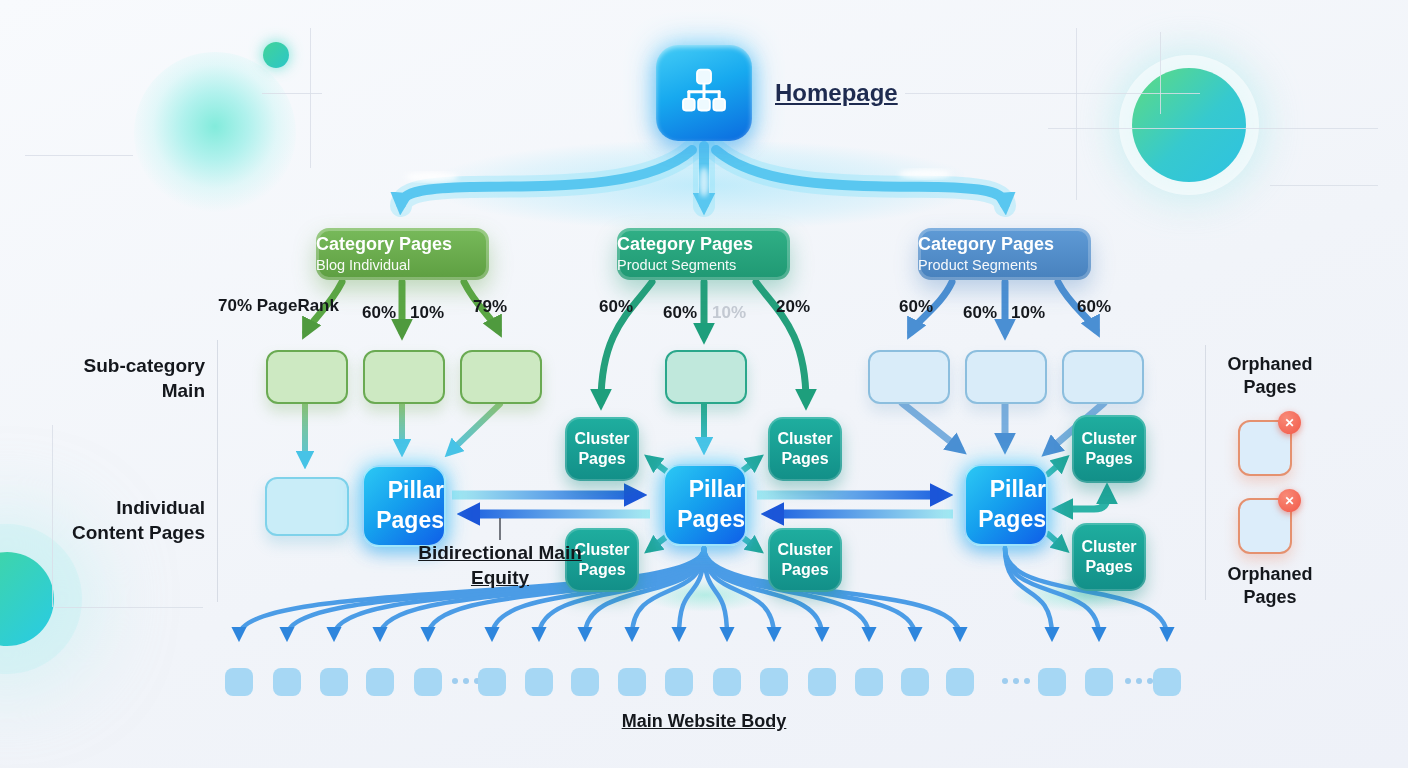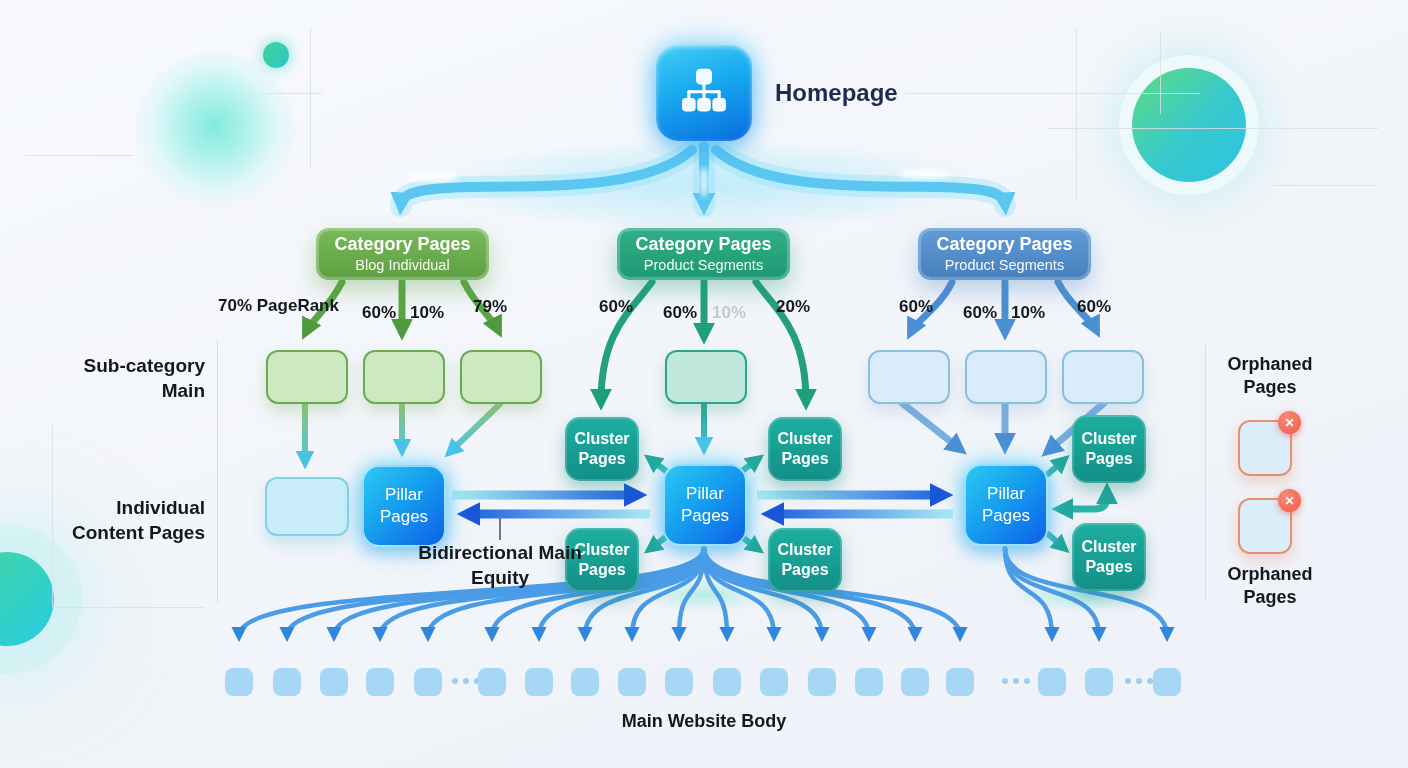--- a/index.html
+++ b/index.html
@@ -1,19 +1,19 @@
 <!DOCTYPE html>
 <html><head>
 <meta charset="utf-8">
 <style>
   html,body{margin:0;padding:0;}
   body{width:1408px;height:768px;overflow:hidden;position:relative;
        font-family:"Liberation Sans", sans-serif;
        background:linear-gradient(160deg,#f8fafd 0%,#f1f4f9 55%,#eef1f8 100%);}
-  .abs{position:absolute;}
+  .abs{position:absolute;text-decoration:underline;}
   
   .gridline{position:absolute;background:#d9dee8;opacity:.85;}
   .glow-circle-tl{left:134px;top:52px;width:162px;height:162px;border-radius:50%;
       background:radial-gradient(circle at 50% 46%, rgba(110,233,214,.85) 0%, rgba(120,236,225,.55) 28%, rgba(150,242,236,.22) 52%, rgba(170,245,240,0) 72%);}
   .dot-tl{left:263px;top:42px;width:26px;height:26px;border-radius:50%;
       background:linear-gradient(135deg,#41d399,#2bc6c8);box-shadow:0 0 14px rgba(80,220,205,.8);}
   .circle-tr{left:1132px;top:68px;width:114px;height:114px;border-radius:50%;
       background:linear-gradient(135deg,#58d98b 8%,#36c9cf 55%,#2fc3e0 95%);
       box-shadow:0 0 0 13px rgba(255,255,255,.55),0 0 36px 20px rgba(195,238,240,.75);}
   .circle-bl{left:-40px;top:552px;width:94px;height:94px;border-radius:50%;
@@ -24,21 +24,21 @@
   .pillar-glow{background:radial-gradient(ellipse at 50% 50%, rgba(110,228,205,.45) 0%, transparent 70%);}
   svg.layer{position:absolute;left:0;top:0;z-index:2;}
   
   .home-icon{left:656px;top:45px;width:96px;height:96px;border-radius:22px;z-index:3;
       background:linear-gradient(160deg,#45cdf6 0%,#17a9ef 45%,#0b6adf 100%);
       box-shadow:0 0 28px rgba(95,205,250,.85),0 8px 18px rgba(30,120,220,.35),inset 0 2px 5px rgba(255,255,255,.55);
       display:flex;align-items:center;justify-content:center;}
   .home-label{left:775px;top:79px;font-size:24px;font-weight:700;color:#1e2b50;z-index:3;}
   
   .cat{position:absolute;top:228px;width:173px;height:52px;border-radius:13px;z-index:3;
-      display:flex;flex-direction:column;align-items:center;justify-content:center;color:#fff;}
+      display:flex;flex-direction:column;align-items:flex-start;justify-content:center;color:#fff;}
   .cat .t{font-size:18px;font-weight:700;line-height:1.2;}
   .cat .s{font-size:14.5px;font-weight:400;opacity:.95;line-height:1.25;}
   .cat-green{left:316px;background:linear-gradient(180deg,#78ba5b,#5d9e41);box-shadow:0 10px 22px rgba(95,160,70,.35),0 0 0 3px rgba(255,255,255,.25) inset;}
   .cat-teal{left:617px;background:linear-gradient(180deg,#30b086,#1f9873);box-shadow:0 10px 22px rgba(35,155,120,.35),0 0 0 3px rgba(255,255,255,.22) inset;}
   .cat-blue{left:918px;background:linear-gradient(180deg,#5f9bd6,#4781bd);box-shadow:0 10px 22px rgba(80,135,195,.35),0 0 0 3px rgba(255,255,255,.22) inset;}
   
   .pct{position:absolute;font-size:17px;font-weight:600;color:#15181d;z-index:3;white-space:nowrap;}
   .pct-right{width:110px;text-align:left;}
   .pct-faded{color:#c3c9d2;}
   
@@ -46,22 +46,22 @@
   .sub-green{background:#cde9c2;border:2px solid #6aaa52;box-shadow:0 8px 14px rgba(110,170,85,.25);}
   .sub-teal{background:#c0e8dc;border:2px solid #2aa78b;box-shadow:0 8px 14px rgba(45,165,140,.25);}
   .sub-blue{background:#d9ecf9;border:2px solid #8cbede;box-shadow:0 8px 14px rgba(110,160,200,.2);}
   
   .cyanbox{left:265px;top:477px;width:80px;height:55px;border-radius:12px;z-index:3;
       background:#c9edf8;border:2px solid #7fd2ea;box-shadow:0 8px 14px rgba(90,180,210,.25);}
   .pillar{position:absolute;width:80px;height:78px;border-radius:17px;z-index:3;
       background:linear-gradient(135deg,#2cc8f4 0%,#159fee 45%,#0f5fe8 100%);
       border:2px solid rgba(200,245,255,.75);
       box-shadow:0 0 22px rgba(90,215,255,.85),0 6px 16px rgba(25,110,215,.35);
-      display:flex;align-items:center;justify-content:center;text-align:center;
-      color:#fff;font-size:17px;font-weight:400;line-height:1.3;}
+      display:flex;align-items:center;justify-content:center;text-align:right;
+      color:#fff;font-size:23px;font-weight:700;line-height:1.3;}
   .cluster{position:absolute;width:74px;height:64px;border-radius:15px;z-index:3;
       background:linear-gradient(180deg,#1fae9f,#128f88);
       box-shadow:0 8px 16px rgba(20,140,130,.35),0 0 0 2px rgba(255,255,255,.18) inset;
       display:flex;align-items:center;justify-content:center;text-align:center;
       color:#fff;font-size:16px;font-weight:700;line-height:1.25;}
   
   .side-label{position:absolute;left:55px;width:150px;text-align:right;z-index:3;
       font-size:19px;font-weight:700;color:#14171c;line-height:1.32;}
   .divider{position:absolute;width:1px;background:#d7dce5;z-index:1;}
   

